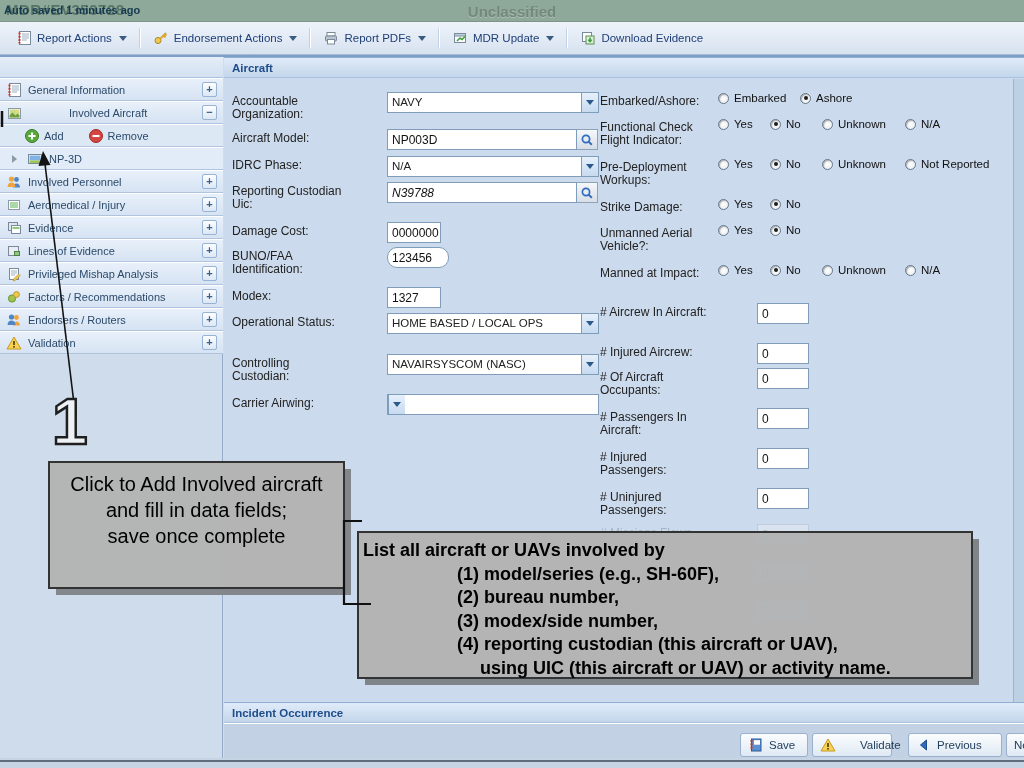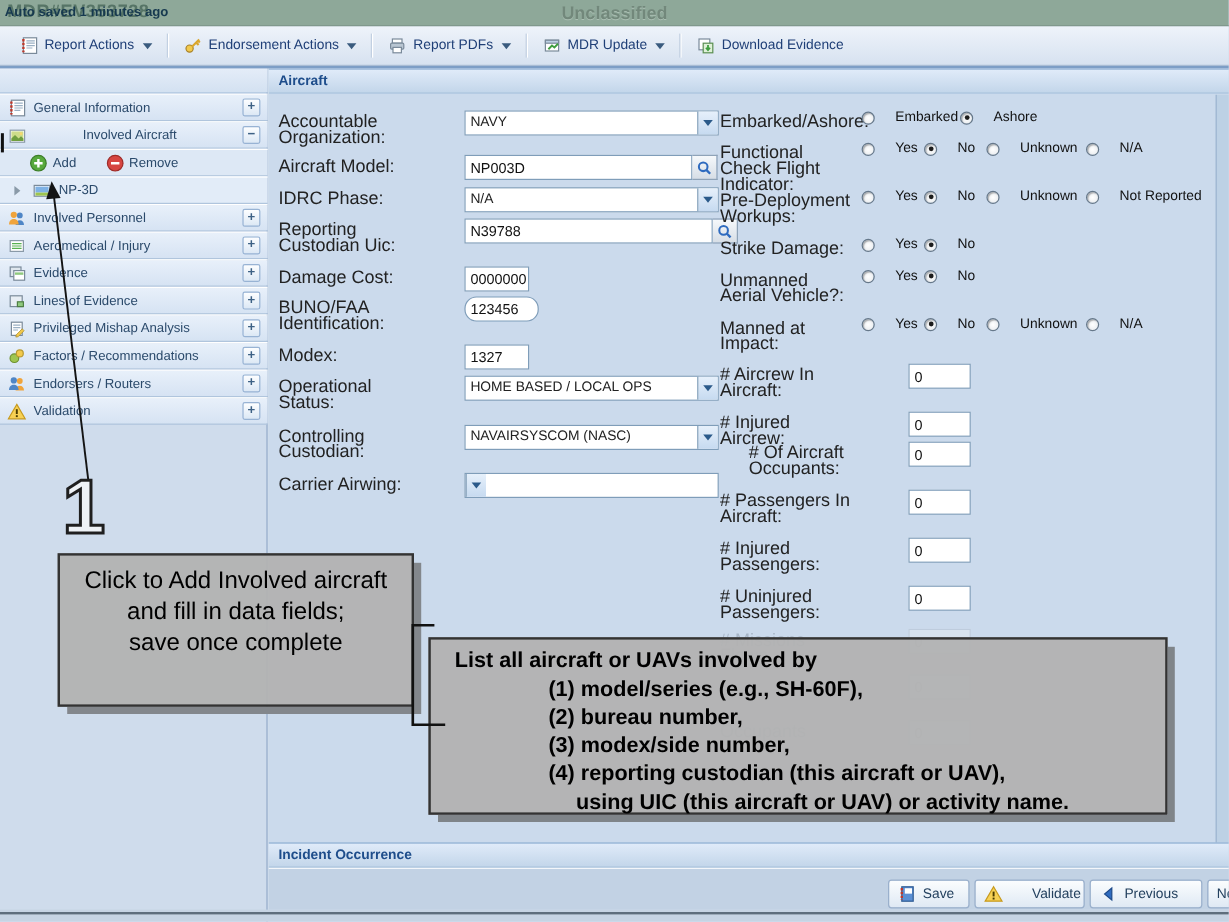--- a/index.html
+++ b/index.html
@@ -37,47 +37,47 @@
   #topline { left:0; top:55px; width:1024px; height:2px; background:#7d9ec6; }
   #main-bg { left:224px; top:57px; width:800px; height:645px; background:#cbdaec; }
   #right-strip { left:1013px; top:79px; width:11px; height:623px; background:#bdd1e5; border-left:1px solid #9cb4d0; }
   .section-header { left:224px; width:800px; height:21px; background:linear-gradient(#e0ebf9,#c3d6ea); border-top:1px solid #8fb0d4; border-bottom:1px solid #a8c2dd; font-size:11.5px; font-weight:bold; color:#1e4d8b; line-height:20px; padding-left:8px; z-index:3; }
   #footer-strip { left:224px; top:723px; width:800px; height:35px; background:#c2d2e4; border-top:1px solid #ffffff; }
   #bottom-band { left:0; top:758px; width:1024px; height:10px; background:#c6d4e3; }
   #bottom-line { left:0; top:760px; width:1024px; height:2px; background:#5e6e7c; }
 
   
   .frow { position:absolute; height:44px; z-index:2; }
-  .frow .flabel { display:inline-block; width:110px; padding-top:3px; font-size:15px; color:#222; line-height:13px; vertical-align:top; }
+  .frow .flabel { display:inline-block; width:110px; padding-top:3px; font-size:12px; color:#222; line-height:13px; vertical-align:top; }
   .fctl { position:absolute; left:116px; top:0; display:flex;padding-left:39px; }
   .tbox { height:21px; background:#fff; border:1px solid #7f9db9; font-size:12px; color:#111; padding:3px 3px 0 4px; overflow:hidden; white-space:nowrap; }
   .select { width:212px; height:21px; border:1px solid #7f9db9; background:#fff; display:flex; }
   .select .sel-text { flex:1; font-size:11.5px; color:#222; padding:3px 2px 0 4px; white-space:nowrap; overflow:hidden; }
   .select .sel-btn { width:17px; height:19px; background:linear-gradient(#e6f0fb,#c6daf0); border-left:1px solid #7f9db9; display:flex; align-items:center; justify-content:center; }
   .sel-btn .v { width:0; height:0; border-left:4px solid transparent; border-right:4px solid transparent; border-top:5px solid #2b5a8a; }
   .select.disabled .sel-text { color:#98a5b3; }
   .search-btn { width:21px; height:21px; background:linear-gradient(#f5f8fb,#d7dee6); border:1px solid #8fa3b8; border-left:none; display:flex; align-items:center; justify-content:center; }
   .num-in { width:52px; }
-  .radio-opt { position:absolute; top:0; display:flex; align-items:center; gap:17px; font-size:11.5px; color:#111; white-space:nowrap; }
+  .radio-opt { position:absolute; top:0; display:flex; align-items:center; gap:5px; font-size:11.5px; color:#111; white-space:nowrap; }
   .radio { width:11px; height:11px; border:1px solid #66788a; border-radius:50%; background:radial-gradient(#ffffff,#e4e8ec); box-shadow:inset 1px 1px 1px rgba(0,0,0,.28); position:relative; flex:0 0 11px; }
   .radio.checked::after { content:""; position:absolute; left:2.5px; top:2.5px; width:4px; height:4px; border-radius:50%; background:#1c1c1c; }
   .ghost { opacity:.55; }
   .ghost .flabel { color:#8b98a8; }
   .ghost .tbox { background:#e4ebf3; border-color:#b4c1d1; color:#96a2b2; }
 
   
   .fbtn { position:absolute; top:733px; height:24px; background:linear-gradient(#fbfdfe,#dfe9f4); border:1px solid #9ab0cc; border-radius:3px; display:flex; align-items:center; gap:5px; padding:0 7px; font-size:11.5px; color:#24415f; z-index:4; }
 
   
   #overlay-svg { left:0; top:0; z-index:30; pointer-events:none; }
   #step-num { left:52px; top:390px; font-size:64px; font-weight:bold; color:#eef2f6; -webkit-text-stroke:2.5px #1f1f1f; text-shadow:0 0 1px #1f1f1f; z-index:31; line-height:1; }
   .callout { background:rgba(178,178,178,.95); border:2px solid #333; z-index:20; color:#000; }
   #callout1 { left:48px; top:461px; width:297px; height:128px; box-shadow:7px 7px 0 -1px #83878c; text-align:center; font-size:20px; line-height:26px; padding-top:8px; }
   #callout2 { left:357px; top:531px; width:616px; height:148px; box-shadow:7px 7px 0 -1px #7f8489; font-size:18px; font-weight:bold; line-height:23.5px; padding-top:6px; }
-  #callout2 .ind0 { padding-left:20px; }
+  #callout2 .ind0 { padding-left:4px; }
   #callout2 .ind1 { padding-left:98px; }
   #callout2 .ind2 { padding-left:121px; }
 </style>
 </head>
 <body>
 
 <div class="abs" id="titlebar">
   <div class="abs" id="watermark">MDR#EV353728</div>
   <div class="abs" id="autosave">Auto saved 1 minutes ago</div>
   <div class="abs" id="classification">Unclassified</div>
@@ -342,21 +342,21 @@
     </div></div>
 <div class="frow" style="left: 232px; top: 156px; width: 340px;"><span class="flabel">IDRC Phase:</span><div class="fctl">
       <div class="select">
         <div class="sel-text">N/A</div>
         <div class="sel-btn">
           <span class="v"></span>
         </div>
       </div>
     </div></div>
 <div class="frow" style="left: 232px; top: 182px; width: 340px;"><span class="flabel">Reporting Custodian Uic:</span><div class="fctl">
-      <div class="tbox" style="width: 207px;">N39788</div>
+      <div class="tbox" style="width: 190px; font-style: italic;">N39788</div>
       <div class="search-btn">
         <span class="icon">
           <svg viewBox="0 0 16 16">
             <circle cx="7" cy="7" r="3.6" fill="none" stroke="#2f6bbf" stroke-width="1.7"></circle>
             <path d="M9.6 9.6l3.2 3.2" stroke="#2f6bbf" stroke-width="2" fill="none"></path>
           </svg>
         </span>
       </div>
     </div></div>
 <div class="frow" style="left: 232px; top: 222px; width: 340px;"><span class="flabel">Damage Cost:</span><div class="fctl">
@@ -450,21 +450,21 @@
     </span><span class="radio-opt" style="left: 305px;">
       <span class="radio"></span>
       <span>N/A</span>
     </span></div>
 <div class="frow" style="left: 600px; top: 303px; width: 250px;"><span class="flabel" style="width: 112px;"># Aircrew In Aircraft:</span><div class="fctl" style="left: 118px;">
       <div class="tbox num-in">0</div>
     </div></div>
 <div class="frow" style="left: 600px; top: 343px; width: 250px;"><span class="flabel" style="width: 112px;"># Injured Aircrew:</span><div class="fctl" style="left: 118px;">
       <div class="tbox num-in">0</div>
     </div></div>
-<div class="frow" style="left: 600px; top: 368px; width: 250px;"><span class="flabel" style="width: 112px; margin-left: 24px;"># Of Aircraft Occupants:</span><div class="fctl" style="left: 118px;">
+<div class="frow" style="left: 600px; top: 368px; width: 250px;"><span class="flabel" style="width: 112px;"># Of Aircraft Occupants:</span><div class="fctl" style="left: 118px;">
       <div class="tbox num-in">0</div>
     </div></div>
 <div class="frow" style="left: 600px; top: 408px; width: 250px;"><span class="flabel" style="width: 112px;"># Passengers In Aircraft:</span><div class="fctl" style="left: 118px;">
       <div class="tbox num-in">0</div>
     </div></div>
 <div class="frow" style="left: 600px; top: 448px; width: 250px;"><span class="flabel" style="width: 112px;"># Injured Passengers:</span><div class="fctl" style="left: 118px;">
       <div class="tbox num-in">0</div>
     </div></div>
 <div class="frow" style="left: 600px; top: 488px; width: 250px;"><span class="flabel" style="width: 112px;"># Uninjured Passengers:</span><div class="fctl" style="left: 118px;">
       <div class="tbox num-in">0</div>
@@ -481,21 +481,21 @@
 <div class="fbtn" style="left: 740px; width: 68px;">
     <span class="icon">
       <svg viewBox="0 0 16 16">
         <rect x="3.5" y="2" width="9.5" height="12" fill="#5b8fd4" stroke="#2d5a93"></rect>
         <rect x="6" y="3.2" width="6" height="4.5" fill="#fff"></rect>
         <path d="M3.5 3v10" stroke="#c0392b" stroke-width="2" stroke-dasharray="2 1.2"></path>
       </svg>
     </span>
     <span>Save</span>
   </div>
-<div class="fbtn" style="left: 812px; width: 92px; gap: 24px;">
+<div class="fbtn" style="left: 812px; width: 80px; gap: 24px;">
     <span class="icon">
       <svg viewBox="0 0 16 16">
         <path d="M8 2L15 14H1z" fill="#f7d154" stroke="#c79a1e"></path>
         <rect x="7.2" y="6" width="1.6" height="4" fill="#4a3b00"></rect>
         <rect x="7.2" y="11" width="1.6" height="1.6" fill="#4a3b00"></rect>
       </svg>
     </span>
     <span>Validate</span>
   </div>
 <div class="fbtn" style="left: 908px; width: 94px;">

